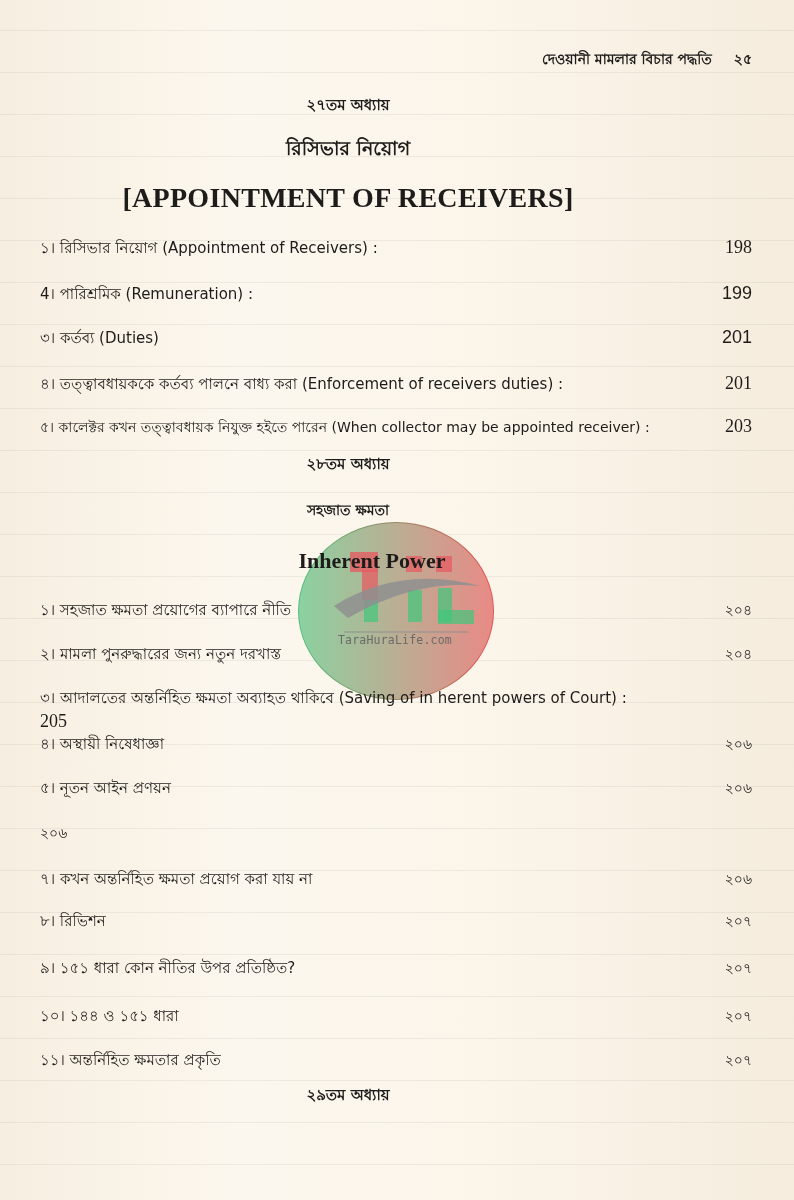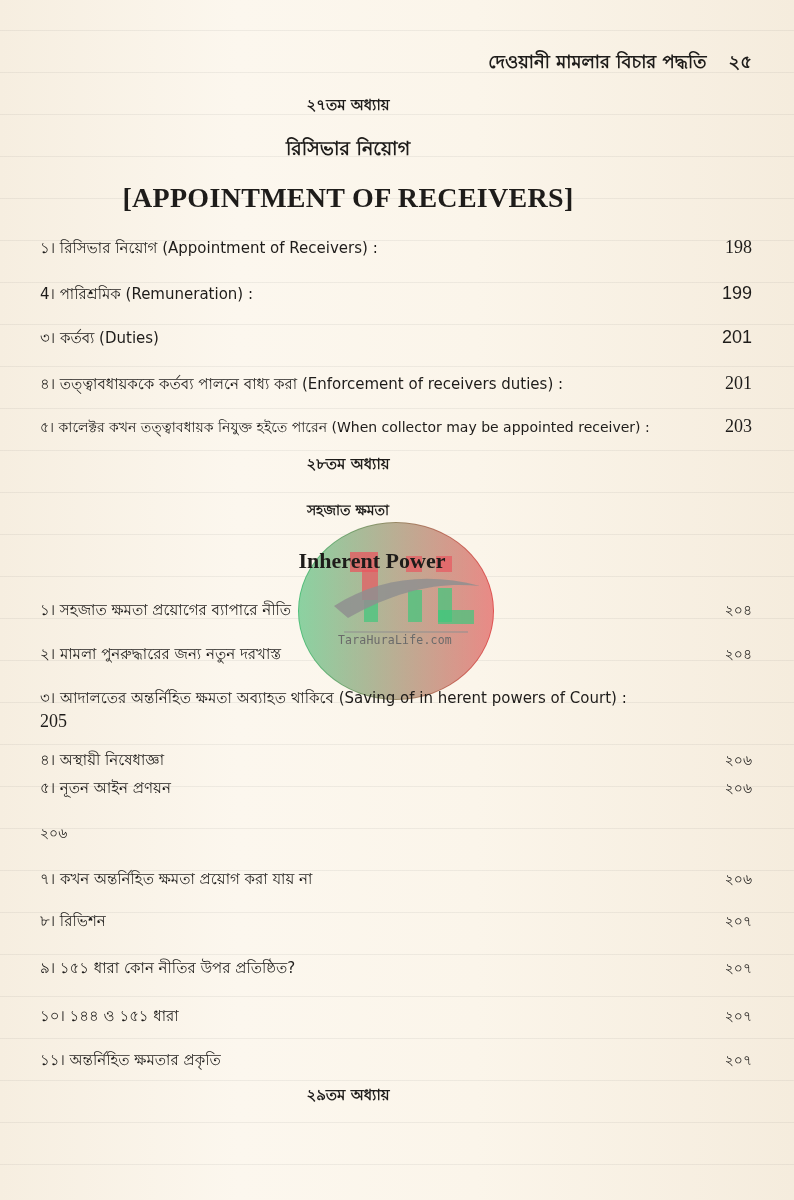--- a/index.html
+++ b/index.html
@@ -10,21 +10,21 @@
     font-family: "Liberation Serif", serif;
     color: #1e1c1a;
   }
   .bleed {
     position: absolute; left: 0; top: 0; width: 794px; height: 1200px;
     opacity: 0.08; pointer-events: none;
     background: repeating-linear-gradient(180deg, transparent 0px, transparent 30px, #555 30px, #555 31px, transparent 31px, transparent 42px);
   }
   .running-header {
     position: absolute; top: 48px; right: 42px;
-    font-family: "DejaVu Sans", sans-serif; font-size: 18px; font-weight: bold;
+    font-family: "DejaVu Sans", sans-serif; font-size: 14px; font-weight: bold;
     display: flex; gap: 22px;
   }
   .center { position: absolute; left: 0; width: 696px; text-align: center; }
   .chapter { font-family: "DejaVu Sans", sans-serif; font-size: 15px; font-weight: bold; }
   .title-bn { font-family: "DejaVu Sans", sans-serif; font-size: 19px; font-weight: bold; }
   .title-en { font-family: "Liberation Serif", serif; font-size: 28px; font-weight: bold; letter-spacing: 0.3px; }
   .title-en2 { font-family: "Liberation Serif", serif; font-size: 22px; font-weight: bold; margin-left: 24px; }
   .row {
     position: absolute; left: 40px; right: 42px;
     display: flex; justify-content: space-between; align-items: baseline;
@@ -110,21 +110,21 @@
   <span class="page bnnum">২০৪</span>
 </div>
 <div class="row" style="top:642px;gap:14px;">
   <span class="label bn">২। মামলা পুনরুদ্ধারের জন্য নতুন দরখাস্ত</span>
   <span class="page bnnum">২০৪</span>
 </div>
 <div class="row" style="top:686px;flex-direction:column;">
   <span class="label bn">৩। আদালতের অন্তর্নিহিত ক্ষমতা অব্যাহত থাকিবে (Saving of in herent powers of Court) :</span>
   <span class="page">205</span>
 </div>
-<div class="row" style="top:748px;">
+<div class="row" style="top:732px;">
   <span class="label bn">৪। অস্থায়ী নিষেধাজ্ঞা</span>
   <span class="page bnnum">২০৬</span>
 </div>
 <div class="row" style="top:776px;text-align:center;">
   <span class="label bn">৫। নূতন আইন প্রণয়ন</span>
   <span class="page bnnum">২০৬</span>
 </div>
 <div class="row" style="top:822px;">
   <span class="page bnnum">২০৬</span>
 </div>

